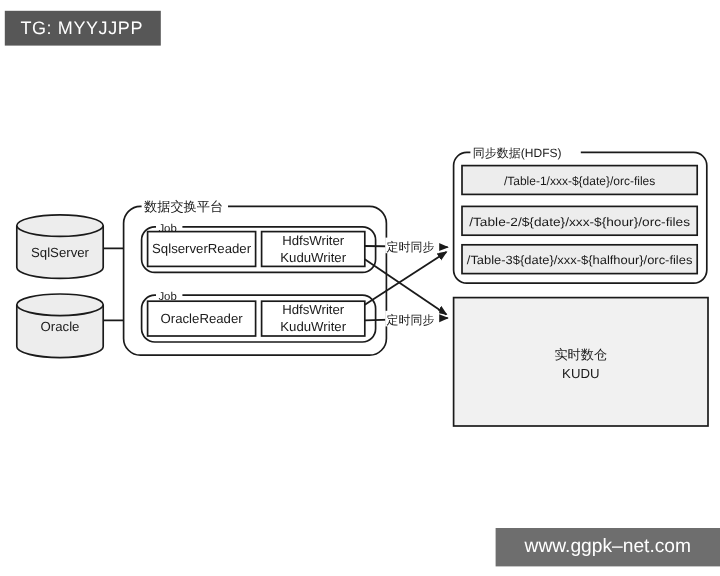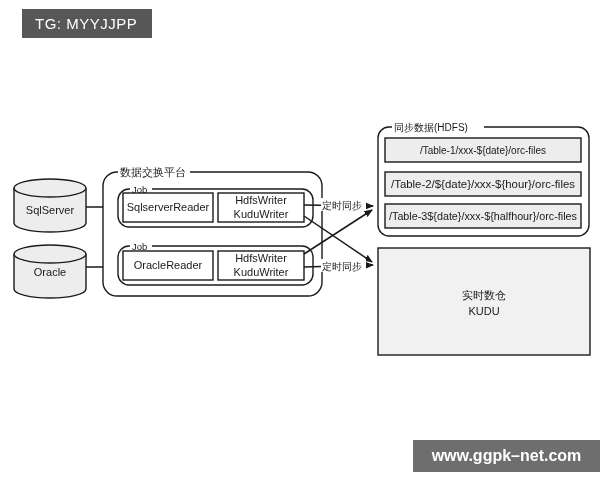--- a/index.html
+++ b/index.html
@@ -12,21 +12,21 @@
     overflow: hidden;
   }
   .stage {
     position: relative;
     width: 600px;
     height: 480px;
     background: #ffffff;
   }
   .badge {
     position: absolute;
-    left: 22px;
+    left: 4px;
     top: 9px;
     width: 130px;
     height: 29px;
     background: #575757;
     color: #ffffff;
     font-size: 15px;
     letter-spacing: 0.5px;
     line-height: 29px;
     padding-left: 13px;
     box-sizing: border-box;
@@ -37,21 +37,20 @@
     left: 413px;
     top: 440px;
     width: 187px;
     height: 32px;
     background: #6e6e6e;
     color: #ffffff;
     font-size: 16px;
     line-height: 32px;
     text-align: center;
     white-space: nowrap;
-    font-weight: bold;
   }
   svg { position: absolute; left: 0; top: 0; }
   svg text {
     font-family: "Liberation Sans", "DejaVu Sans", sans-serif;
     fill: #1a1a1a;
   }
   .shape { fill: #ffffff; stroke: #1a1a1a; stroke-width: 1.4; }
   .grayshape { fill: #ededed; stroke: #1a1a1a; stroke-width: 1.4; }
   .kudushape { fill: #f1f1f1; stroke: #1a1a1a; stroke-width: 1.4; }
   .labelbg { fill: #ffffff; stroke: none; }

